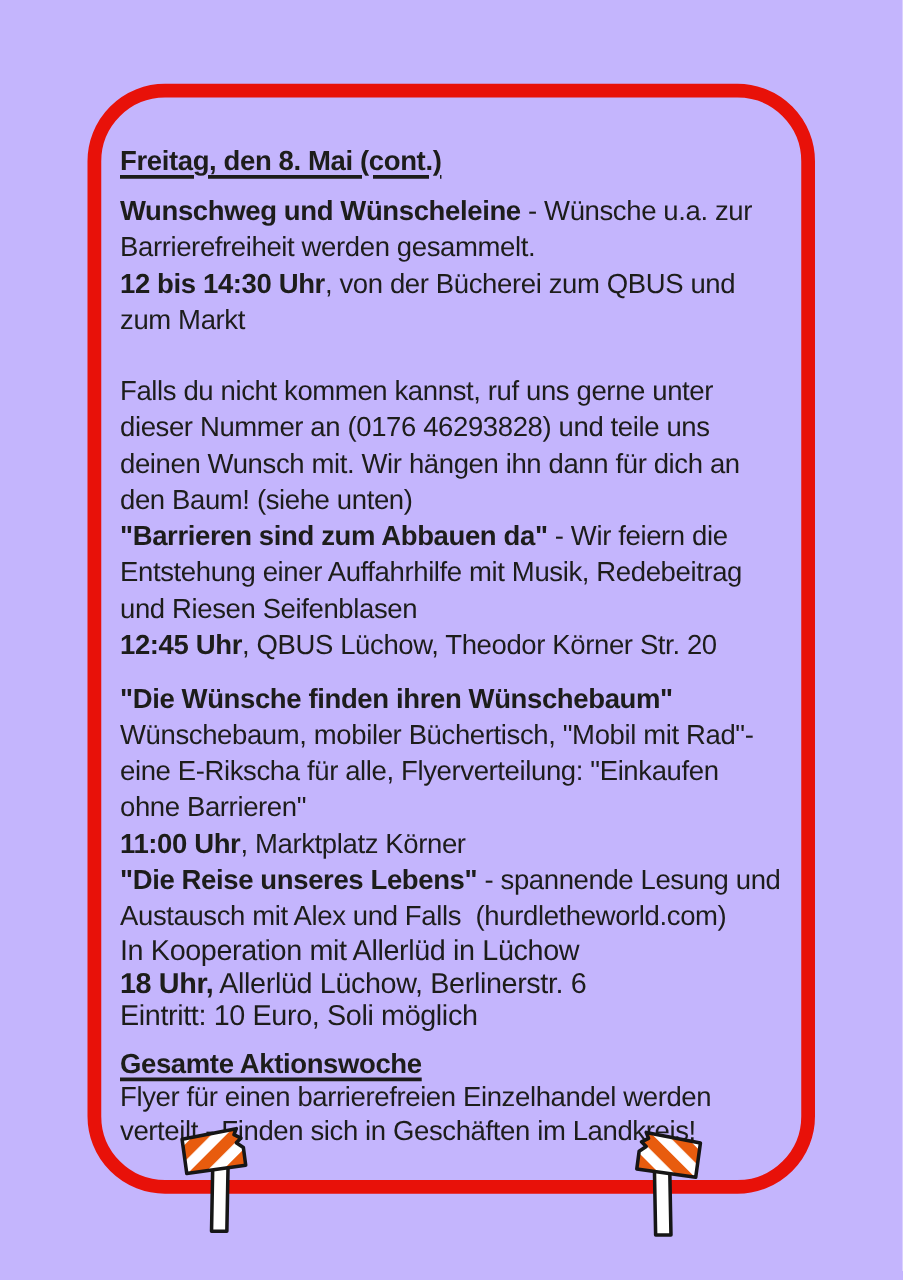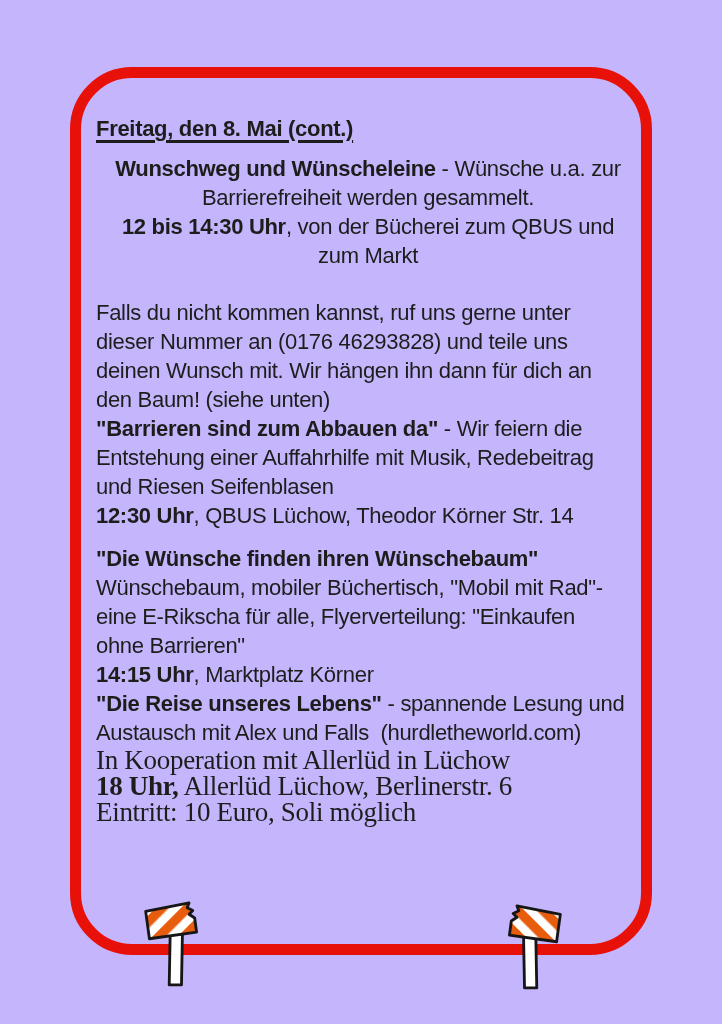--- a/index.html
+++ b/index.html
@@ -6,26 +6,26 @@
   .page{position:relative;width:722px;height:1024px;background:#c4b5fd;overflow:hidden;
         font-family:"Liberation Sans",sans-serif;color:var(--text-black,#1d1d1b);padding-left:12px;}
   .frame{position:absolute;left:70px;top:67px;width:582px;height:888px;box-sizing:border-box;
          border:11px solid var(--frame-red,#e81109);border-radius:62px;}
   .content{position:absolute;left:96px;top:114px;width:544px;
            font-size:22px;line-height:29px;letter-spacing:-0.3px;}
   .para{margin:0;white-space:pre;}
   .b{font-weight:700;}
   .u{text-decoration:underline;text-decoration-thickness:2.5px;text-underline-offset:4px;}
   .m-heading{margin-bottom:11px;}
-  .m-event1{margin-bottom:0;text-align:center;}
+  .m-event1{margin-bottom:0;}
   .m-note{margin-bottom:0;margin-top:28px;}
   .m-event2{margin-bottom:14px;}
   .m-event3{margin-bottom:0;}
   .m-event4{margin-bottom:12px;}
-  .sub{font-size:27px;line-height:26px;font-family:Liberation Serif, serif;}
+  .sub{font-size:23px;line-height:26px;}
   .footer{line-height:27px;}
   .barrier{position:absolute;width:66px;height:90px;}
   .barrier svg{display:block;width:100%;height:100%;overflow:visible;}
   .barrier-left{left:140px;top:898px;}
   .barrier-right{left:500px;top:901px;transform:scaleX(-1);}
   .defs-holder{position:absolute;width:0;height:0;overflow:hidden;}
 </style>
 </head>
 <body>
 
@@ -48,30 +48,33 @@
 Barrierefreiheit werden gesammelt.
 </span><span class="b">12 bis 14:30 Uhr</span><span>, von der Bücherei zum QBUS und
 zum Markt</span></div>
       <div class="para m-note"><span>Falls du nicht kommen kannst, ruf uns gerne unter
 dieser Nummer an (0176 46293828) und teile uns
 deinen Wunsch mit. Wir hängen ihn dann für dich an
 den Baum! (siehe unten)</span></div>
       <div class="para m-event2"><span class="b">"Barrieren sind zum Abbauen da"</span><span> - Wir feiern die
 Entstehung einer Auffahrhilfe mit Musik, Redebeitrag
 und Riesen Seifenblasen
-</span><span class="b">12:30 Uhr</span><span>, QBUS Lüchow, Theodor Körner Str. 14</span></div>
+</span><span class="b">12:45 Uhr</span><span>, QBUS Lüchow, Theodor Körner Str. 20</span></div>
       <div class="para m-event3"><span class="b">"Die Wünsche finden ihren Wünschebaum"</span><span>
 Wünschebaum, mobiler Büchertisch, "Mobil mit Rad"-
 eine E-Rikscha für alle, Flyerverteilung: "Einkaufen
 ohne Barrieren"
-</span><span class="b">14:15 Uhr</span><span>, Marktplatz Körner</span></div>
+</span><span class="b">11:00 Uhr</span><span>, Marktplatz Körner</span></div>
       <div class="para m-event4"><span class="b">"Die Reise unseres Lebens"</span><span> - spannende Lesung und
 Austausch mit Alex und Falls  (hurdletheworld.com)</span><div class="sub"><span>In Kooperation mit Allerlüd in Lüchow
 </span><span class="b">18 Uhr,</span><span> Allerlüd Lüchow, Berlinerstr. 6</span><span>
 Eintritt: 10 Euro, Soli möglich</span></div></div>
+      <div class="para footer"><span class="b u">Gesamte Aktionswoche</span><span>
+Flyer für einen barrierefreien Einzelhandel werden
+verteilt - Finden sich in Geschäften im Landkreis!</span></div>
     </div>
 
   <div class="barrier barrier-left">
     <svg viewBox="0 0 70 95">
       <polygon points="32,38 45,38 44,92 31,92" fill="#ffffff" stroke="#161616" stroke-width="3" stroke-linejoin="round"></polygon>
       <path d="M6,14 L52,5 L50,10 L56,13 L52,17 L58,21 L60,36 L10,43 Z" fill="url(#hazard-stripes)" stroke="#161616" stroke-width="3" stroke-linejoin="round"></path>
     </svg>
   </div>
 
   <div class="barrier barrier-right">

